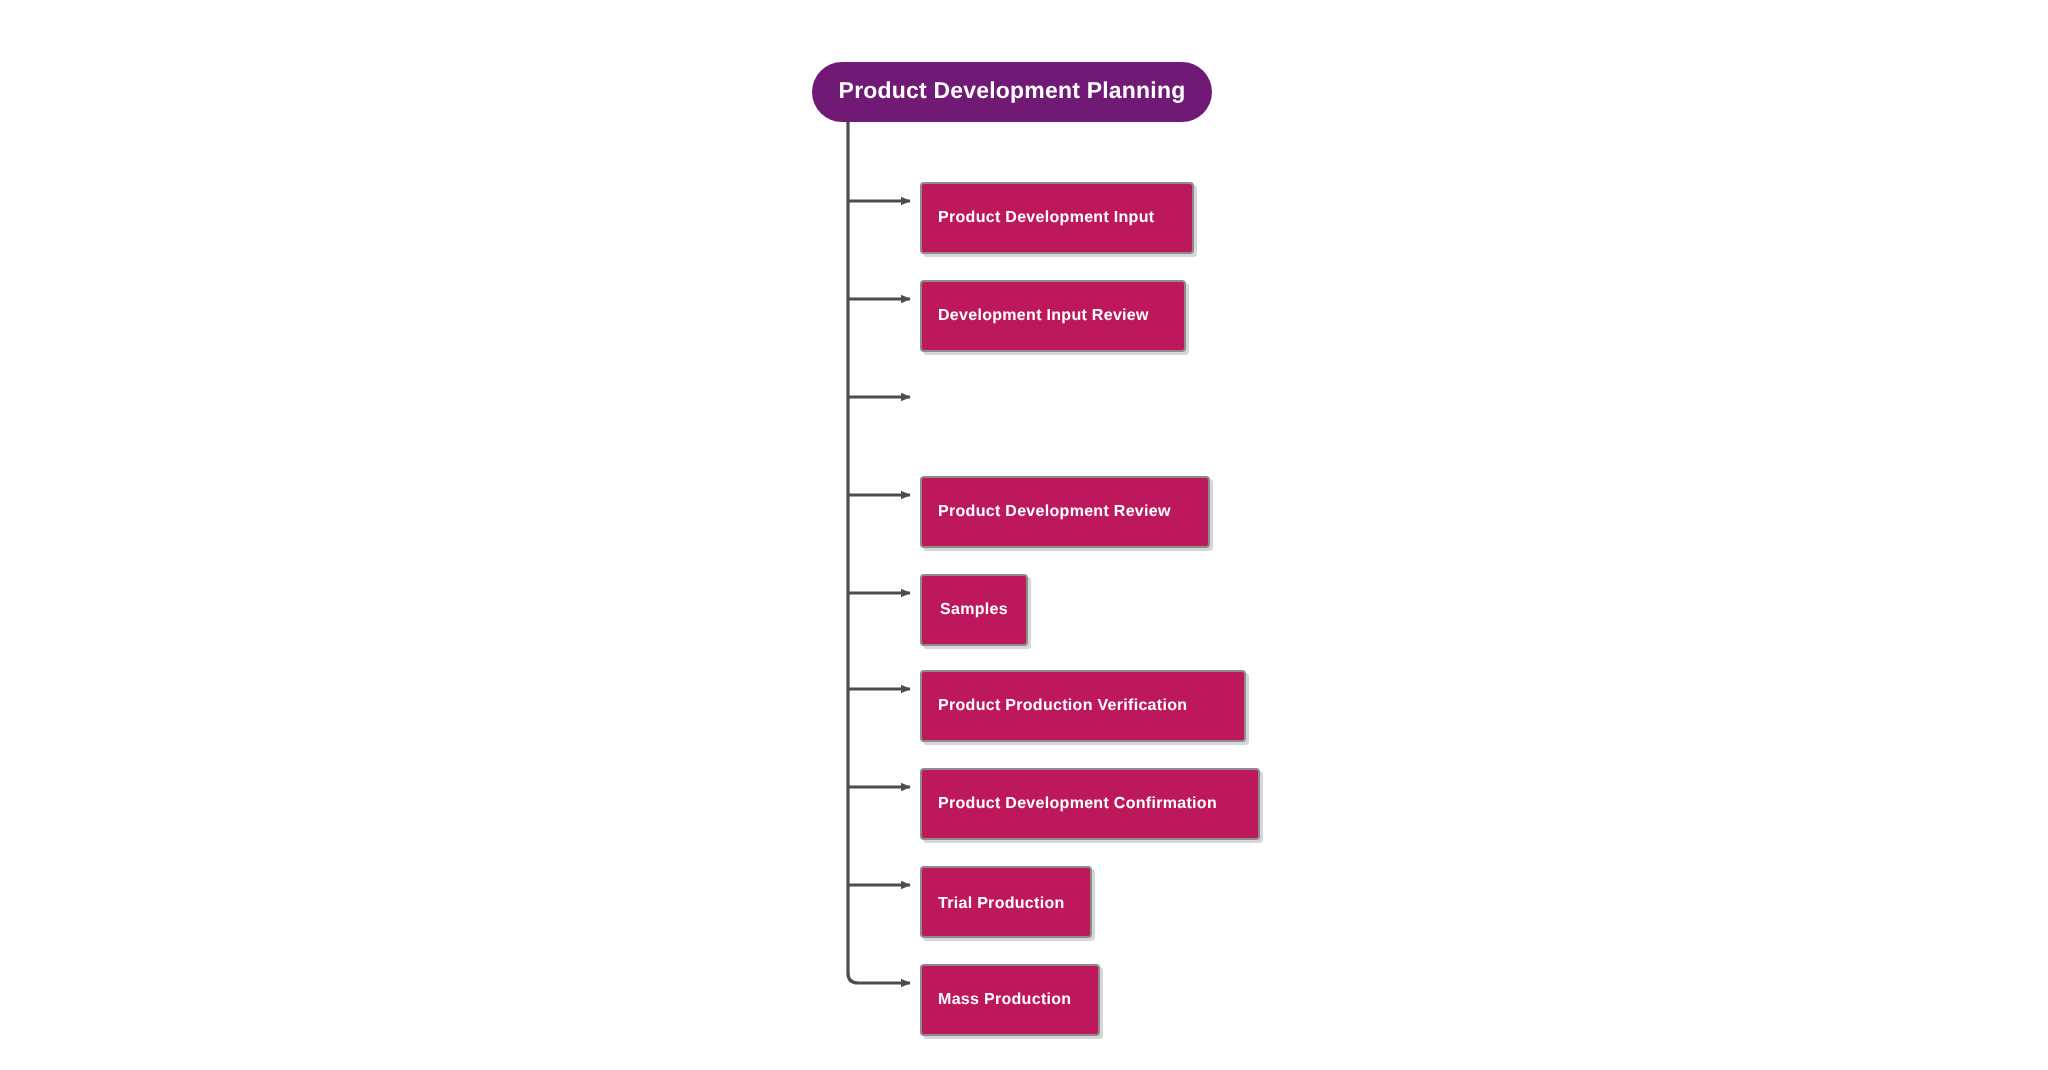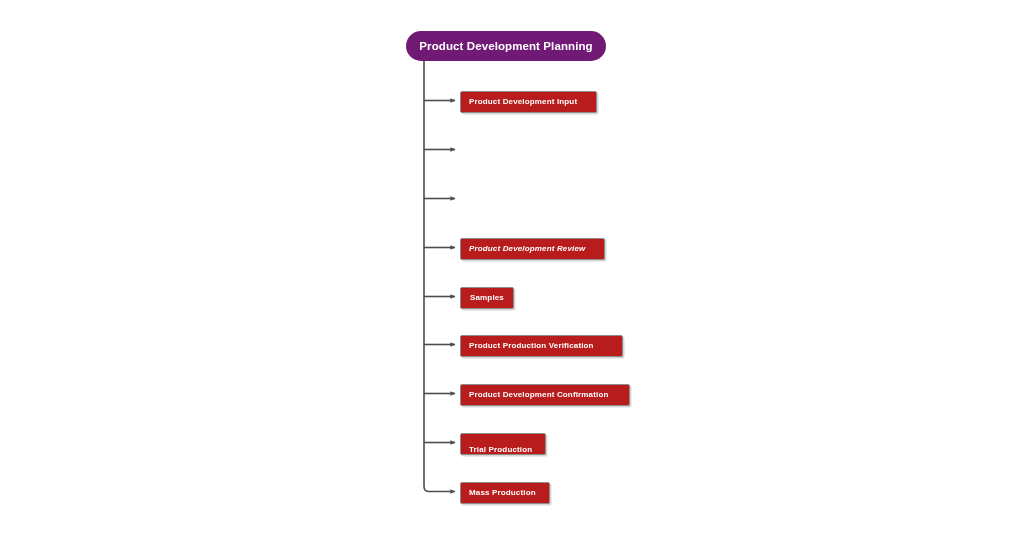--- a/index.html
+++ b/index.html
@@ -51,28 +51,28 @@
     font-size: 11.5px;
     font-weight: bold;
     letter-spacing: 0.1px;
     white-space: nowrap;
   }
 
   
   .child-node {
     position: absolute;
     left: 460px;
-    height: 22px;
+    height: 36px;
     border: 1px solid #8c8c8c;
-    background: #b91c1c;
+    background: #be185d;
     border-radius: 2px;
     display: flex;
     align-items: center;
     box-sizing: border-box;
-    padding: 0 8px;
+    padding: 12px 8px;
     box-shadow: 1.5px 1.5px 0 rgba(120,120,120,0.30);
   }
   .child-label {
     color: #ffffff;
     font-size: 8px;
     font-weight: bold;
     letter-spacing: 0.15px;
     white-space: nowrap;
     line-height: 1;
   }
@@ -102,23 +102,26 @@
   </svg>
 
   <div class="root-node">
     <span class="root-label">Product Development Planning</span>
   </div>
 
   <div class="child-node" style="top:91px; width:137px;">
     <span class="child-label">Product Development Input</span>
   </div>
 
+  <div class="child-node" style="top:140px; width:133px;">
+    <span class="child-label">Development Input Review</span>
+  </div>
 
 
-  <div class="child-node" style="top:238px; width:145px;font-style:italic;">
+  <div class="child-node" style="top:238px; width:145px;">
     <span class="child-label">Product Development Review</span>
   </div>
 
   <div class="child-node" style="top:287px; width:54px;justify-content:center;">
     <span class="child-label">Samples</span>
   </div>
 
   <div class="child-node" style="top:335px; width:163px;">
     <span class="child-label">Product Production Verification</span>
   </div>

